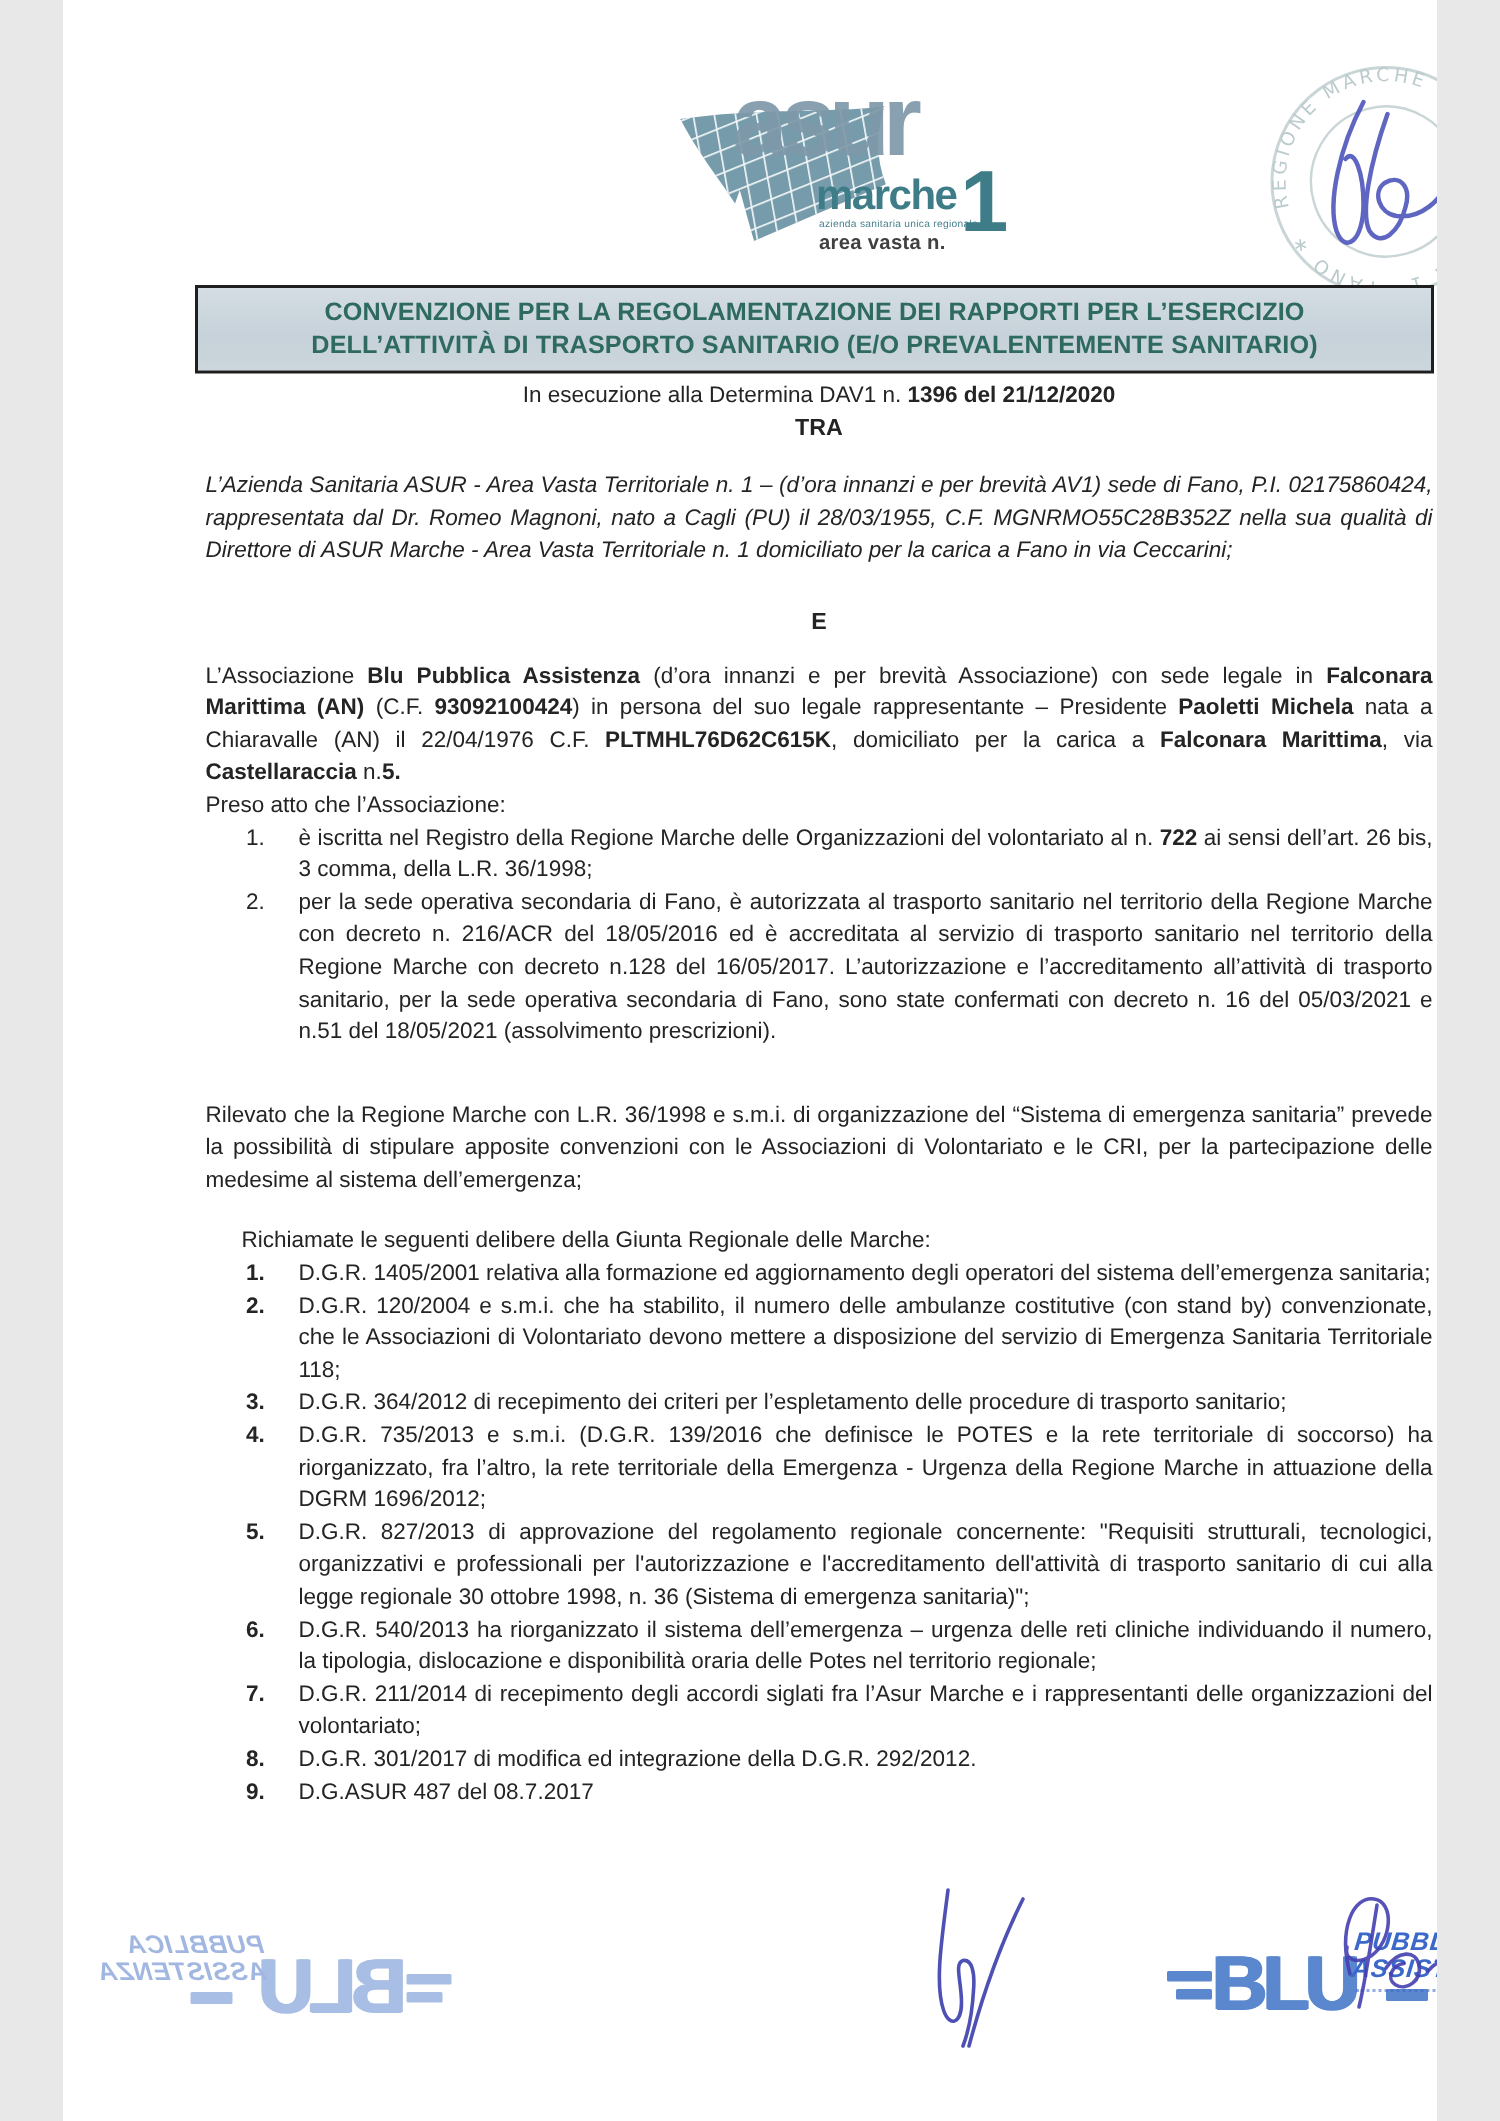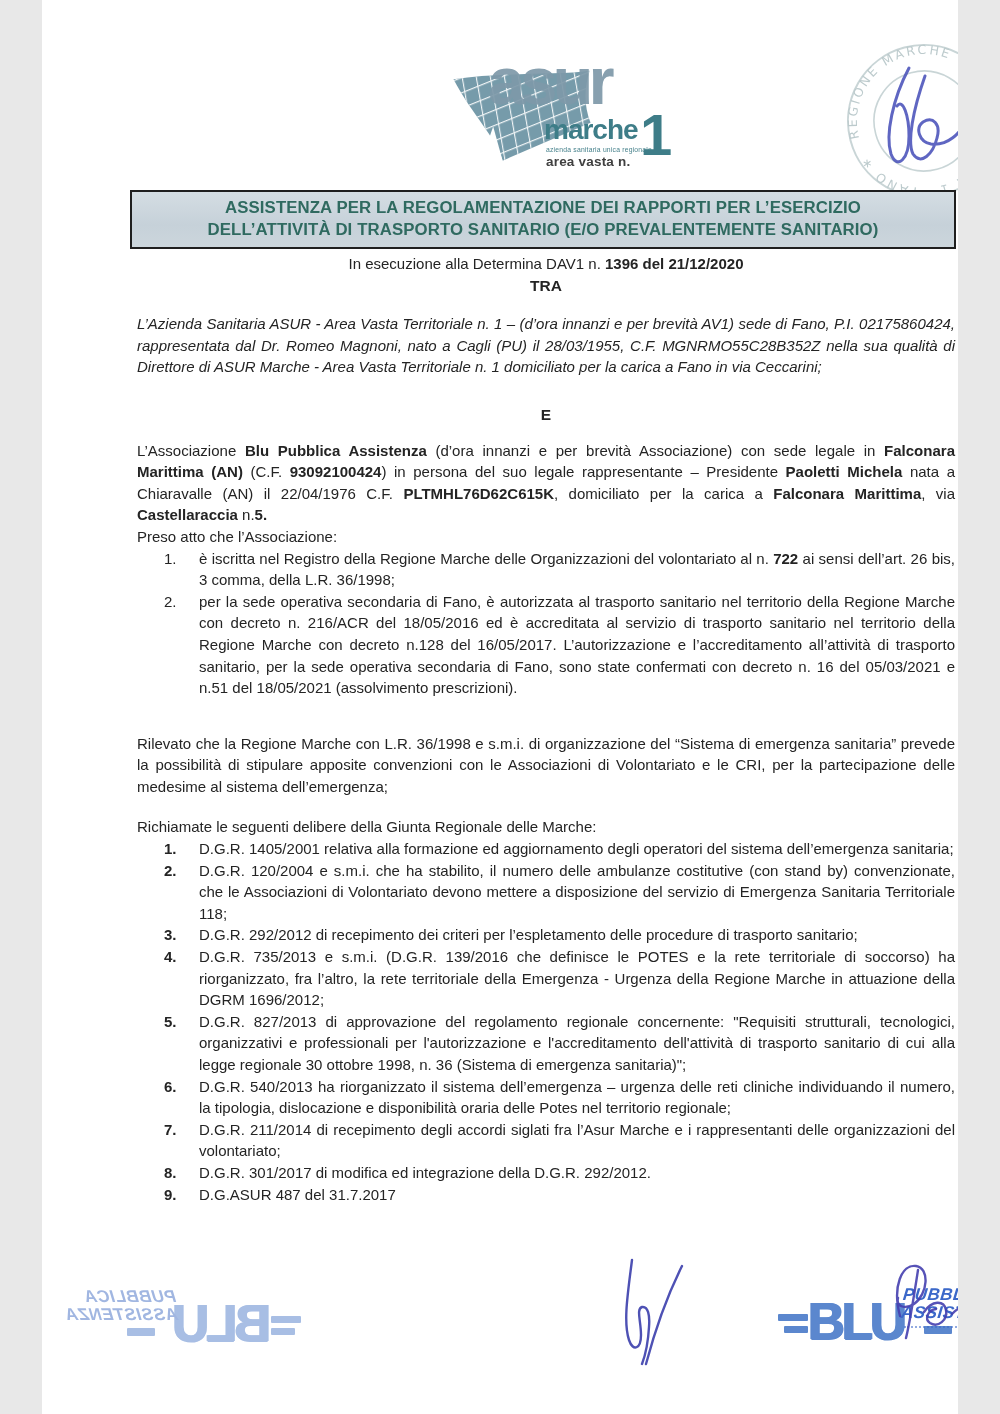--- a/index.html
+++ b/index.html
@@ -39,21 +39,21 @@
   .content{position:absolute;left:95px;top:253px;width:818px;font-size:15px;
     line-height:21.6px;}
   .center{text-align:center;}
   .just{text-align:justify;}
   .sect{font-weight:bold;font-size:15.5px;}
   .mt-tra{}
   .mt-p1{margin-top:17px;font-style:italic;}
   .mt-e{margin-top:26px;}
   .mt-p2{margin-top:14px;}
   .mt-ril{margin-top:34px;}
-  .mt-ric{margin-top:19px;}
+  .mt-ric{margin-top:19px;margin-left:24px;}
   .olist{margin:0;padding:0;}
   .li-row{display:flex;margin-left:27px;}
   .li-num{flex:0 0 35px;}
   .li-num.b{font-weight:bold;}
   .li-text{flex:1;text-align:justify;}
   
   .stamp-blu{position:absolute;width:235px;height:85px;}
   .stamp-blu .blu-word{
     position:absolute;left:34px;top:12px;font-size:51px;font-weight:bold;
     letter-spacing:-3px;line-height:1;color:#5b87ce;
@@ -118,21 +118,21 @@
     <svg width="178" height="162" viewBox="0 0 178 162" xmlns="http://www.w3.org/2000/svg">
       <g fill="none" stroke="#4a52ba" stroke-width="3" stroke-linecap="round" opacity="0.88">
         <path d="M74,28 C58,58 50,95 56,114 C62,130 74,120 74,96 C74,76 68,58 62,66"></path>
         <path d="M90,36 C78,70 72,102 78,114 C86,126 98,114 102,98 C106,84 98,76 88,82 C80,88 84,102 96,104 C112,106 126,94 132,78"></path>
         <path d="M132,78 C140,86 148,84 152,76"></path>
       </g>
     </svg>
   </div>
 
   <div class="title-box">
-    <div class="title-line">ASSISTENZA PER LA REGOLAMENTAZIONE DEI RAPPORTI PER L’ESERCIZIO</div>
+    <div class="title-line">CONVENZIONE PER LA REGOLAMENTAZIONE DEI RAPPORTI PER L’ESERCIZIO</div>
     <div class="title-line">DELL’ATTIVITÀ DI TRASPORTO SANITARIO (E/O PREVALENTEMENTE SANITARIO)</div>
   </div>
 
   <div class="content">
 
     <div class="center"><span>In esecuzione alla Determina DAV1 n. </span><span class="b">1396  del 21/12/2020</span></div>
 
     <div class="center sect mt-tra">TRA</div>
 
     <p class="just mt-p1" style="margin-bottom:0;">L’Azienda Sanitaria ASUR - Area Vasta Territoriale n. 1 – (d’ora innanzi e per brevità AV1) sede di Fano, P.I. 02175860424, rappresentata dal Dr. Romeo Magnoni, nato a Cagli (PU) il 28/03/1955,  C.F. MGNRMO55C28B352Z nella sua qualità di Direttore di ASUR Marche - Area Vasta Territoriale n. 1 domiciliato per la carica a Fano in via  Ceccarini;</p>
@@ -167,21 +167,21 @@
           <span class="li-text">D.G.R. 1405/2001 relativa alla formazione ed aggiornamento degli operatori del sistema dell’emergenza sanitaria;</span>
         </div>
 
         <div class="li-row">
           <span class="li-num b">2.</span>
           <span class="li-text">D.G.R. 120/2004 e s.m.i. che ha stabilito, il numero delle ambulanze costitutive (con stand by) convenzionate, che le Associazioni di Volontariato devono mettere a disposizione del servizio di Emergenza Sanitaria Territoriale 118;</span>
         </div>
 
         <div class="li-row">
           <span class="li-num b">3.</span>
-          <span class="li-text">D.G.R. 292/2012 di recepimento dei criteri per l’espletamento delle procedure di trasporto sanitario;</span>
+          <span class="li-text">D.G.R. 364/2012 di recepimento dei criteri per l’espletamento delle procedure di trasporto sanitario;</span>
         </div>
 
         <div class="li-row">
           <span class="li-num b">4.</span>
           <span class="li-text">D.G.R. 735/2013 e s.m.i. (D.G.R. 139/2016 che definisce le POTES e la rete territoriale di soccorso) ha riorganizzato, fra l’altro, la rete territoriale della Emergenza - Urgenza della Regione Marche in attuazione della DGRM 1696/2012;</span>
         </div>
 
         <div class="li-row">
           <span class="li-num b">5.</span>
           <span class="li-text">D.G.R. 827/2013 di approvazione del regolamento regionale concernente: "Requisiti strutturali, tecnologici, organizzativi e professionali per l'autorizzazione e l'accreditamento dell'attività di trasporto sanitario di cui alla legge regionale 30 ottobre 1998, n. 36 (Sistema di emergenza sanitaria)";</span>
@@ -197,21 +197,21 @@
           <span class="li-text">D.G.R. 211/2014 di recepimento degli accordi siglati fra l’Asur Marche e i rappresentanti delle organizzazioni del volontariato;</span>
         </div>
 
         <div class="li-row">
           <span class="li-num b">8.</span>
           <span class="li-text">D.G.R. 301/2017 di modifica ed integrazione della D.G.R. 292/2012.</span>
         </div>
 
         <div class="li-row">
           <span class="li-num b">9.</span>
-          <span class="li-text">D.G.ASUR 487 del 31.7.2017</span>
+          <span class="li-text">D.G.ASUR 487 del 08.7.2017</span>
         </div>
       </div>
 
   </div>
 
   <div class="stamp-blu stamp-left">
     <div class="bars">
         <div></div>
         <div></div>
       </div>

